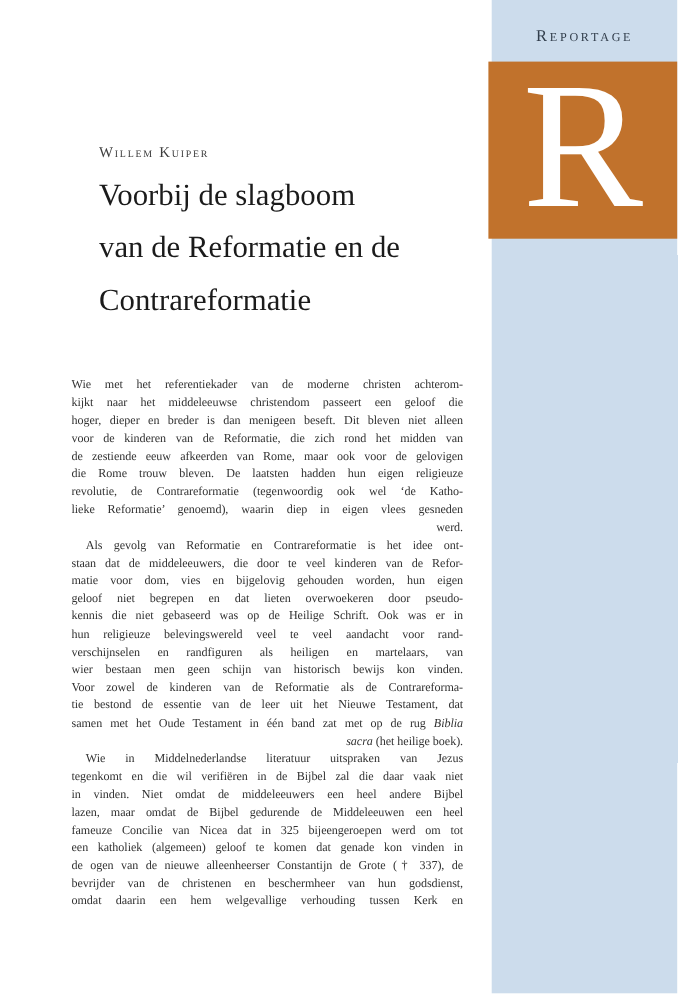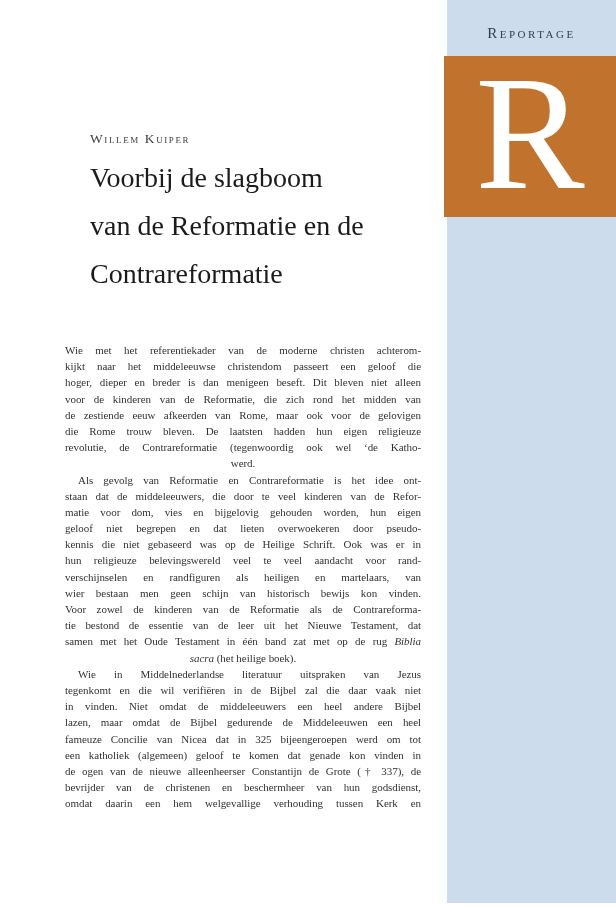--- a/index.html
+++ b/index.html
@@ -44,21 +44,21 @@
     color:var(--title_ink,#1b1b1b);
   }
   .article-body{
     position:absolute;left:65px;top:342px;width:356px;
     font-size:11px;line-height:16.2px;
     letter-spacing:-0.05px;
     color:var(--body_ink,#323232);
   }
   .body-line{
     height:16.2px;overflow:hidden;
-    text-align:center;
+    text-align:right;
   }
   .body-line.j{
     text-align:justify;
     text-align-last:justify;
   }
   .body-line.ind{text-indent:13px;}
   .body-line i{}
 </style>
 </head>
 <body>
@@ -82,20 +82,21 @@
     </h1>
 
   <div class="article-body">
       <div class="body-line j"><span>Wie met het referentiekader van de moderne christen achterom-</span></div>
       <div class="body-line j"><span>kijkt naar het middeleeuwse christendom passeert een geloof die</span></div>
       <div class="body-line j"><span>hoger, dieper en breder is dan menigeen beseft. Dit bleven niet alleen</span></div>
       <div class="body-line j"><span>voor de kinderen van de Reformatie, die zich rond het midden van</span></div>
       <div class="body-line j"><span>de zestiende eeuw afkeerden van Rome, maar ook voor de gelovigen</span></div>
       <div class="body-line j"><span>die Rome trouw bleven. De laatsten hadden hun eigen religieuze</span></div>
       <div class="body-line j"><span>revolutie, de Contrareformatie (tegenwoordig ook wel ‘de Katho-</span></div>
+      <div class="body-line j"><span>lieke Reformatie’ genoemd), waarin diep in eigen vlees gesneden</span></div>
       <div class="body-line"><span>werd.</span></div>
       <div class="body-line j ind"><span>Als gevolg van Reformatie en Contrareformatie is het idee ont-</span></div>
       <div class="body-line j"><span>staan dat de middeleeuwers, die door te veel kinderen van de Refor-</span></div>
       <div class="body-line j"><span>matie voor dom, vies en bijgelovig gehouden worden, hun eigen</span></div>
       <div class="body-line j"><span>geloof niet begrepen en dat lieten overwoekeren door pseudo-</span></div>
       <div class="body-line j"><span>kennis die niet gebaseerd was op de Heilige Schrift. Ook was er in</span></div>
       <div class="body-line j"><span>hun religieuze belevingswereld veel te veel aandacht voor rand-</span></div>
       <div class="body-line j"><span>verschijnselen en randfiguren als heiligen en martelaars, van</span></div>
       <div class="body-line j"><span>wier bestaan men geen schijn van historisch bewijs kon vinden.</span></div>
       <div class="body-line j"><span>Voor zowel de kinderen van de Reformatie als de Contrareforma-</span></div>

